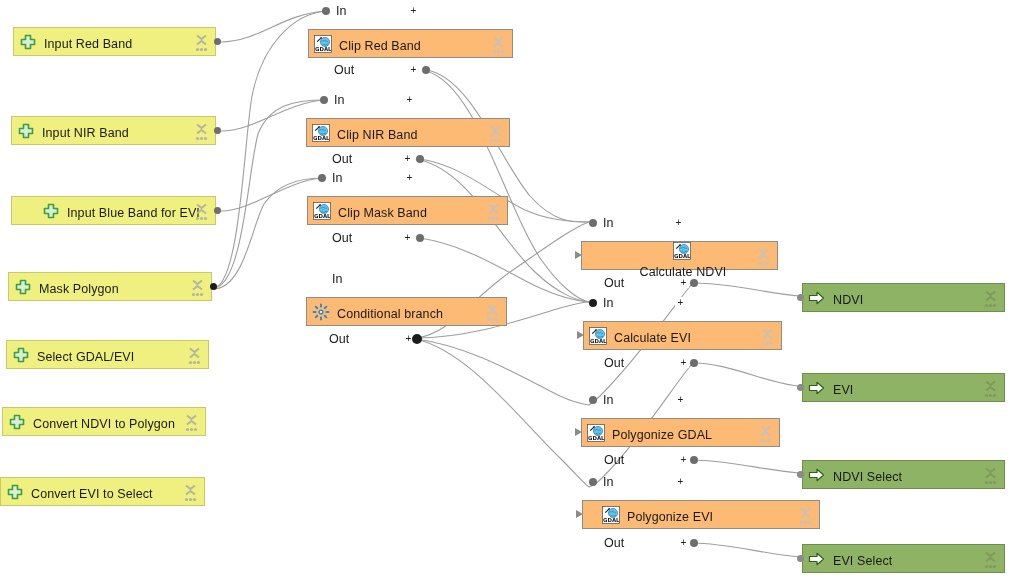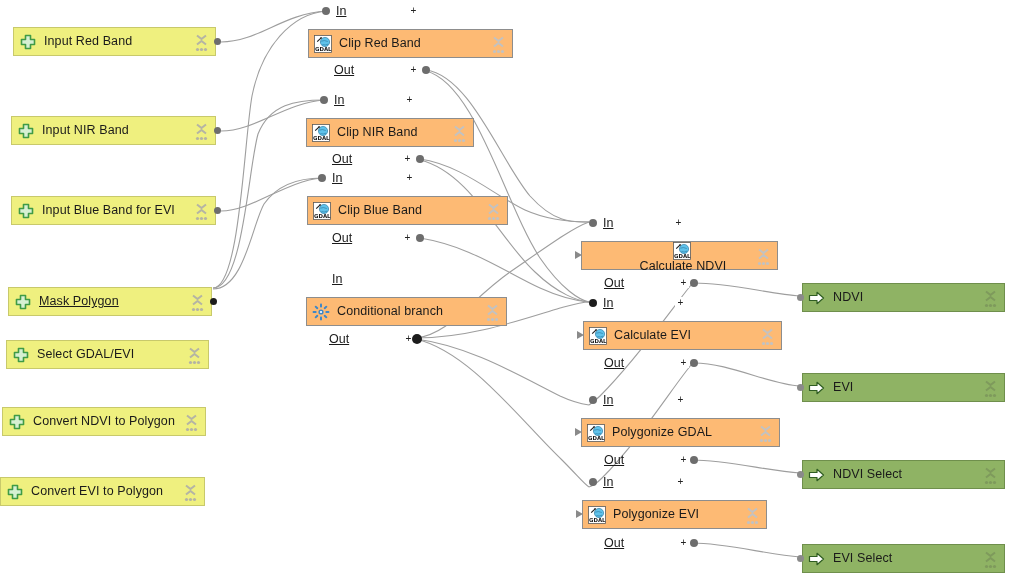--- a/index.html
+++ b/index.html
@@ -22,20 +22,21 @@
     align-items:center;
     border:1px solid #9a9a9a;
     font-size:12.5px;
     color:#1a1a1a;
     white-space:nowrap;
   }
   .node .nlabel{
     margin-left:7px;
     line-height:1;
     letter-spacing:.1px;
+    margin-top:6px;
   }
   .node-input{ background:#eff07f; border-color:#c8c96b; }
   .node-output{ background:#8fb364; border-color:#6f8f4c; }
   .node-alg{ background:#fdba74; border-color:#8d8d8d; }
 
   .ico{
     width:18px;height:18px;
     margin-left:5px;
     flex:0 0 18px;
     position:relative;
@@ -72,21 +73,21 @@
   .plusbox{
     position:absolute;
     width:11px;height:11px;
     top:1px;
     font-size:10px;
     line-height:11px;
     text-align:center;
     color:#222;
     background:#fff;
   }
-  .ptext{position:absolute;top:0;text-decoration:underline;}
+  .ptext{position:absolute;top:0;}
 
   
   .inarrow{
     position:absolute;
     left:-7px;top:9px;
     width:0;height:0;
     border-top:4px solid transparent;
     border-bottom:4px solid transparent;
     border-left:7px solid #8a8a8a;
   }
@@ -183,41 +184,41 @@
       </svg>
       <svg class="cd" width="13" height="5" viewBox="0 0 13 5">
         <circle cx="2.5" cy="2.5" r="1.6" fill="#b4b4a4"></circle>
           <circle cx="6.5" cy="2.5" r="1.6" fill="#b4b4a4"></circle>
           <circle cx="10.5" cy="2.5" r="1.6" fill="#b4b4a4"></circle>
       </svg>
     </span>
     <span class="rstub"></span>
   </div>
 
-  <div class="node node-input" style="left:11px;top:196px;width:205px;">
+  <div class="node node-input" style="left:11px;top:196px;width:205px;padding-left:25px;">
     <span class="ico">
       <svg width="18" height="18" viewBox="0 0 18 18">
         <path d="M6.5,2.5 h5 v4 h4 v5 h-4 v4 h-5 v-4 h-4 v-5 h4 z" fill="#d6f0d2" stroke="#3f9b46" stroke-width="1.6" stroke-linejoin="round"></path>
       </svg>
     </span>
     <span class="nlabel">Input Blue Band for EVI</span>
     <span class="corner">
       <svg class="cx" width="13" height="12" viewBox="0 0 13 12">
         <path d="M2,1.5 L6.5,5 L11,1.5 M2,10.5 L6.5,7 L11,10.5" fill="none" stroke="#b4b4a4" stroke-width="2"></path>
       </svg>
       <svg class="cd" width="13" height="5" viewBox="0 0 13 5">
         <circle cx="2.5" cy="2.5" r="1.6" fill="#b4b4a4"></circle>
           <circle cx="6.5" cy="2.5" r="1.6" fill="#b4b4a4"></circle>
           <circle cx="10.5" cy="2.5" r="1.6" fill="#b4b4a4"></circle>
       </svg>
     </span>
     <span class="rstub"></span>
   </div>
 
-  <div class="node node-input" style="left:8px;top:287px;width:204px;text-decoration:underline;">
+  <div class="node node-input" style="left:8px;top:272px;width:204px;">
     <span class="ico">
       <svg width="18" height="18" viewBox="0 0 18 18">
         <path d="M6.5,2.5 h5 v4 h4 v5 h-4 v4 h-5 v-4 h-4 v-5 h4 z" fill="#d6f0d2" stroke="#3f9b46" stroke-width="1.6" stroke-linejoin="round"></path>
       </svg>
     </span>
     <span class="nlabel">Mask Polygon</span>
     <span class="corner">
       <svg class="cx" width="13" height="12" viewBox="0 0 13 12">
         <path d="M2,1.5 L6.5,5 L11,1.5 M2,10.5 L6.5,7 L11,10.5" fill="none" stroke="#b4b4a4" stroke-width="2"></path>
       </svg>
@@ -267,21 +268,21 @@
       </svg>
     </span>
   </div>
 
   <div class="node node-input" style="left:0px;top:477px;width:205px;">
     <span class="ico">
       <svg width="18" height="18" viewBox="0 0 18 18">
         <path d="M6.5,2.5 h5 v4 h4 v5 h-4 v4 h-5 v-4 h-4 v-5 h4 z" fill="#d6f0d2" stroke="#3f9b46" stroke-width="1.6" stroke-linejoin="round"></path>
       </svg>
     </span>
-    <span class="nlabel">Convert EVI to Polygon</span>
+    <span class="nlabel">Convert EVI to Select</span>
     <span class="corner">
       <svg class="cx" width="13" height="12" viewBox="0 0 13 12">
         <path d="M2,1.5 L6.5,5 L11,1.5 M2,10.5 L6.5,7 L11,10.5" fill="none" stroke="#b4b4a4" stroke-width="2"></path>
       </svg>
       <svg class="cd" width="13" height="5" viewBox="0 0 13 5">
         <circle cx="2.5" cy="2.5" r="1.6" fill="#b4b4a4"></circle>
           <circle cx="6.5" cy="2.5" r="1.6" fill="#b4b4a4"></circle>
           <circle cx="10.5" cy="2.5" r="1.6" fill="#b4b4a4"></circle>
       </svg>
     </span>
@@ -320,21 +321,21 @@
     <span class="ptext" style="left:0;">Out</span>
     <span class="plusbox" style="left:74px;">+</span>
     <span class="dot" style="left:88px;"></span>
   </div>
 
   <div class="port" style="left:320px;top:93px;">
     <span class="dot" style="left:0;"></span>
     <span class="ptext" style="left:14px;">In</span>
     <span class="plusbox" style="left:84px;">+</span>
   </div>
-  <div class="node node-alg" style="left:306px;top:118px;width:168px;">
+  <div class="node node-alg" style="left:306px;top:118px;width:204px;">
     <span class="ico">
       <svg width="18" height="18" viewBox="0 0 18 18">
         <rect x="0.5" y="0.5" width="17" height="17" fill="#ffffff" stroke="#5a5a5a" stroke-width="0.8"></rect>
         <circle cx="11" cy="7" r="4.6" fill="#5fc2ea" stroke="#2f7fa8" stroke-width="0.7"></circle>
         <path d="M7.2,6.2 q3.2,-1.4 6.6,0.3" fill="none" stroke="#2f7fa8" stroke-width="0.7"></path>
         <path d="M8.4,9.6 q3.0,1.0 5.6,-0.4" fill="none" stroke="#2f7fa8" stroke-width="0.7"></path>
         <path d="M3.2,6.6 L7.4,2.6" stroke="#1d1d1d" stroke-width="1.1" fill="none"></path>
         <path d="M6.2,2.2 l2.0,0.2 l-1.0,1.6 z" fill="#1d1d1d"></path>
         <text x="1" y="16.2" font-family="DejaVu Sans, sans-serif" font-size="5.4" font-weight="bold" fill="#1d1d1d">GDAL</text>
       </svg>
@@ -367,21 +368,21 @@
       <svg width="18" height="18" viewBox="0 0 18 18">
         <rect x="0.5" y="0.5" width="17" height="17" fill="#ffffff" stroke="#5a5a5a" stroke-width="0.8"></rect>
         <circle cx="11" cy="7" r="4.6" fill="#5fc2ea" stroke="#2f7fa8" stroke-width="0.7"></circle>
         <path d="M7.2,6.2 q3.2,-1.4 6.6,0.3" fill="none" stroke="#2f7fa8" stroke-width="0.7"></path>
         <path d="M8.4,9.6 q3.0,1.0 5.6,-0.4" fill="none" stroke="#2f7fa8" stroke-width="0.7"></path>
         <path d="M3.2,6.6 L7.4,2.6" stroke="#1d1d1d" stroke-width="1.1" fill="none"></path>
         <path d="M6.2,2.2 l2.0,0.2 l-1.0,1.6 z" fill="#1d1d1d"></path>
         <text x="1" y="16.2" font-family="DejaVu Sans, sans-serif" font-size="5.4" font-weight="bold" fill="#1d1d1d">GDAL</text>
       </svg>
     </span>
-    <span class="nlabel">Clip Blue Band</span>
+    <span class="nlabel">Clip Mask Band</span>
     <span class="corner">
       <svg class="cx" width="13" height="12" viewBox="0 0 13 12">
         <path d="M2,1.5 L6.5,5 L11,1.5 M2,10.5 L6.5,7 L11,10.5" fill="none" stroke="#c2c2c2" stroke-width="2"></path>
       </svg>
       <svg class="cd" width="13" height="5" viewBox="0 0 13 5">
         <circle cx="2.5" cy="2.5" r="1.6" fill="#c2c2c2"></circle>
           <circle cx="6.5" cy="2.5" r="1.6" fill="#c2c2c2"></circle>
           <circle cx="10.5" cy="2.5" r="1.6" fill="#c2c2c2"></circle>
       </svg>
     </span>
@@ -536,21 +537,21 @@
     <span class="ptext" style="left:0;">Out</span>
     <span class="plusbox" style="left:74px;">+</span>
     <span class="dot" style="left:86px;"></span>
   </div>
 
   <div class="port" style="left:589px;top:475px;">
     <span class="dot" style="left:0;"></span>
     <span class="ptext" style="left:14px;">In</span>
     <span class="plusbox" style="left:86px;">+</span>
   </div>
-  <div class="node node-alg" style="left:582px;top:500px;width:185px;">
+  <div class="node node-alg" style="left:582px;top:500px;width:238px;padding-left:14px;">
     <span class="inarrow"></span>
     <span class="ico">
       <svg width="18" height="18" viewBox="0 0 18 18">
         <rect x="0.5" y="0.5" width="17" height="17" fill="#ffffff" stroke="#5a5a5a" stroke-width="0.8"></rect>
         <circle cx="11" cy="7" r="4.6" fill="#5fc2ea" stroke="#2f7fa8" stroke-width="0.7"></circle>
         <path d="M7.2,6.2 q3.2,-1.4 6.6,0.3" fill="none" stroke="#2f7fa8" stroke-width="0.7"></path>
         <path d="M8.4,9.6 q3.0,1.0 5.6,-0.4" fill="none" stroke="#2f7fa8" stroke-width="0.7"></path>
         <path d="M3.2,6.6 L7.4,2.6" stroke="#1d1d1d" stroke-width="1.1" fill="none"></path>
         <path d="M6.2,2.2 l2.0,0.2 l-1.0,1.6 z" fill="#1d1d1d"></path>
         <text x="1" y="16.2" font-family="DejaVu Sans, sans-serif" font-size="5.4" font-weight="bold" fill="#1d1d1d">GDAL</text>

